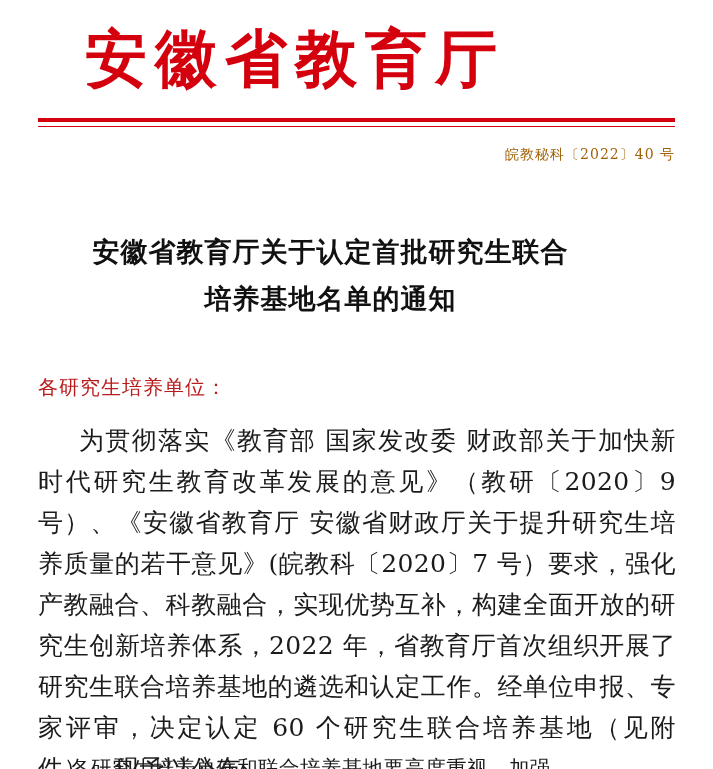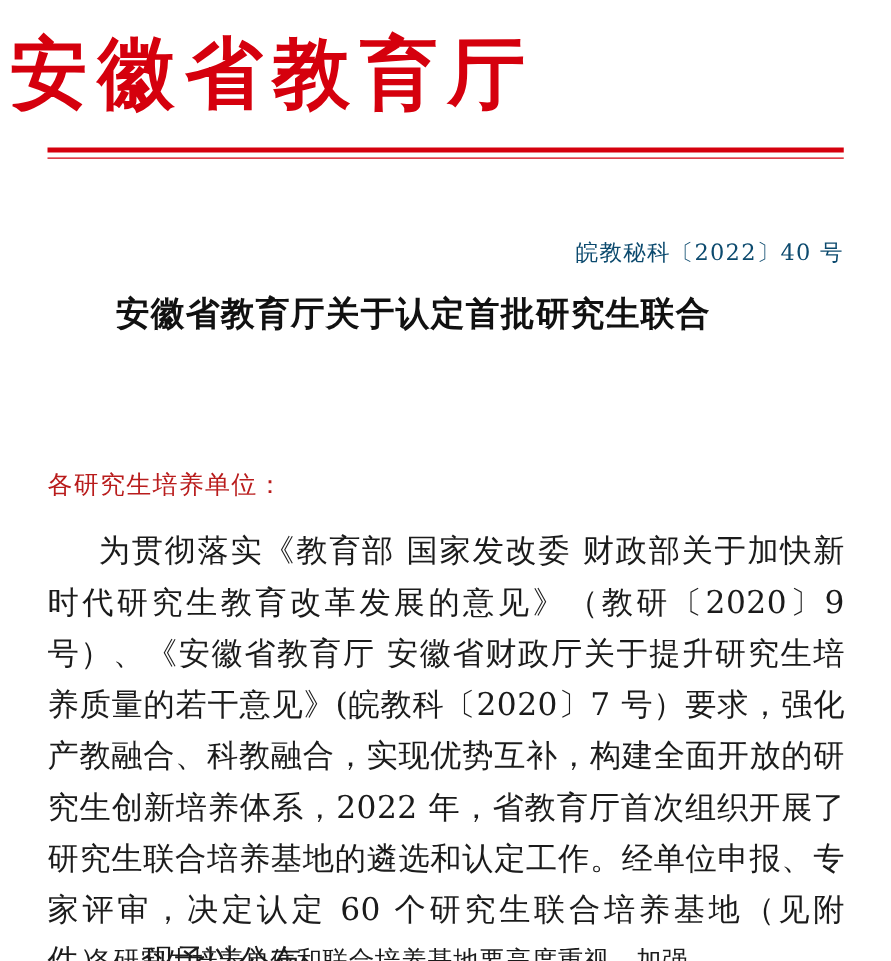--- a/index.html
+++ b/index.html
@@ -15,20 +15,21 @@
     overflow: hidden;
     font-family: "DejaVu Serif", "Liberation Serif", serif;
   }
 
   
   .masthead {
     position: absolute;
     top: 26px;
     left: 0;
     width: 582px;
+    text-align: center;
   }
   .masthead-title {
     color: #d5000d;
     font-family: "DejaVu Serif", "Liberation Serif", serif;
     font-weight: bold;
     font-size: 62px;
     letter-spacing: 8px;
     line-height: 1.05;
     white-space: nowrap;
     text-indent: 8px;
@@ -47,25 +48,24 @@
   .rule-thin {
     top: 126px;
     height: 1px;
   }
 
   
   .doc-number {
     position: absolute;
     top: 146px;
     right: 38px;
-    font-size: 18px;
-    color: #0c4a6e;
+    font-size: 14px;
+    color: #a16207;
     letter-spacing: 1px;
     white-space: nowrap;
-    margin-top: 44px;
   }
 
   
   .doc-title {
     position: absolute;
     top: 228px;
     left: 0;
     width: 661px;
     text-align: center;
     font-weight: bold;
@@ -125,20 +125,21 @@
     <div class="masthead-title">安徽省教育厅</div>
   </div>
 
   <div class="rule rule-thick"></div>
   <div class="rule rule-thin"></div>
 
   <div class="doc-number">皖教秘科〔2022〕40 号</div>
 
   <div class="doc-title">
     <span class="line">安徽省教育厅关于认定首批研究生联合</span>
+    <span class="line">培养基地名单的通知</span>
   </div>
 
   <div class="salutation">各研究生培养单位：</div>
 
   <div class="body-text">为贯彻落实《教育部 国家发改委 财政部关于加快新时代研究生教育改革发展的意见》（教研〔2020〕9 号）、《安徽省教育厅 安徽省财政厅关于提升研究生培养质量的若干意见》(皖教科〔2020〕7 号）要求，强化产教融合、科教融合，实现优势互补，构建全面开放的研究生创新培养体系，2022 年，省教育厅首次组织开展了研究生联合培养基地的遴选和认定工作。经单位申报、专家评审，决定认定 60 个研究生联合培养基地（见附件），现予以公布。</div>
 
   <div class="body-text-2">各研究生培养单位和联合培养基地要高度重视，加强</div>
 
 </div>
 

